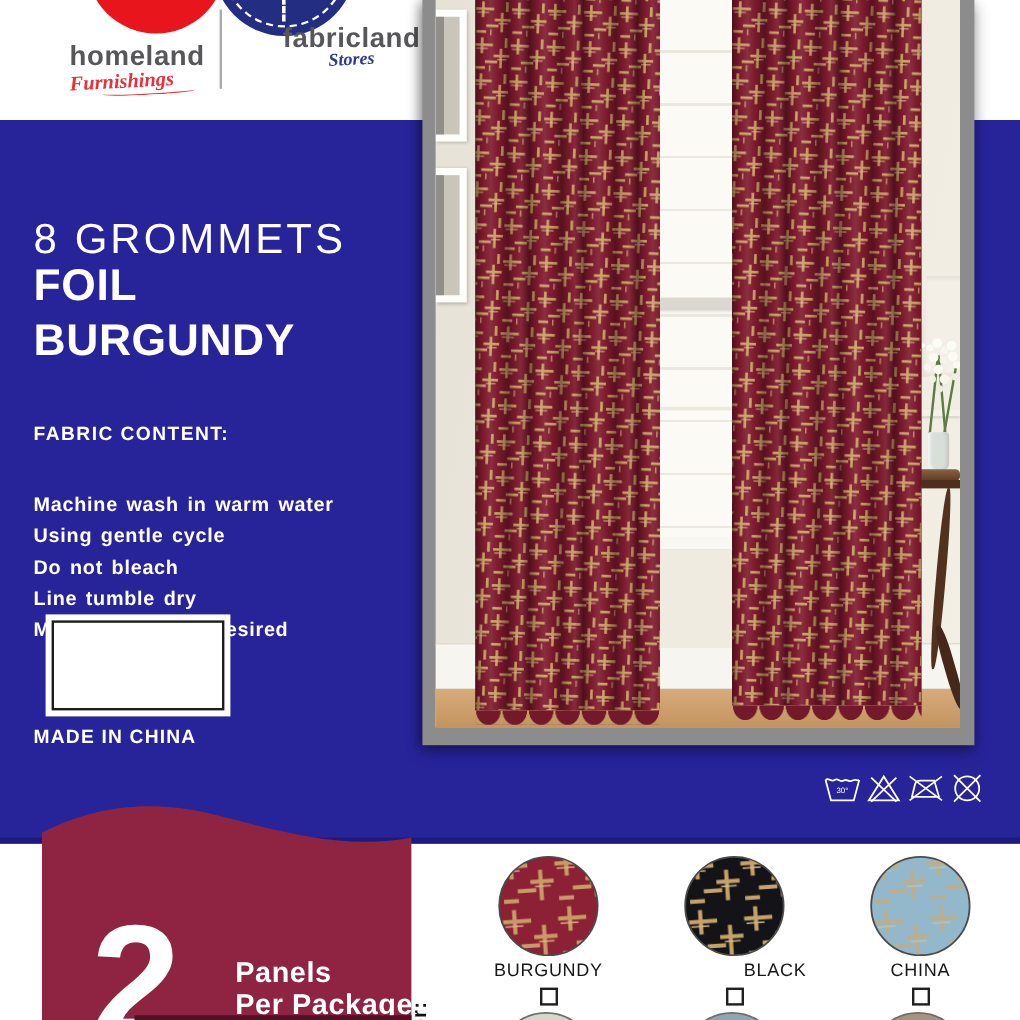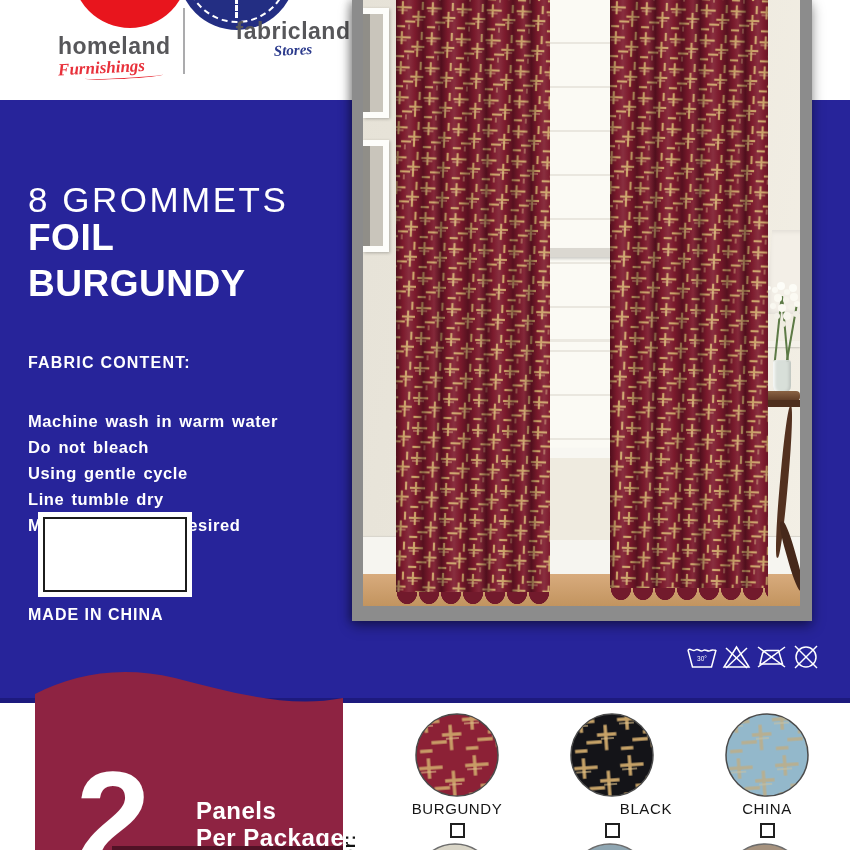--- a/index.html
+++ b/index.html
@@ -193,22 +193,22 @@
   <div class="panel-grommets">8 GROMMETS</div>
   <div class="panel-title">
     <div>FOIL</div>
     <div>BURGUNDY</div>
   </div>
   <div class="panel-fabric">
     <div>FABRIC CONTENT:</div>
   </div>
   <div class="panel-care">
     <div>Machine wash in warm water</div>
+    <div>Using gentle cycle</div>
     <div>Do not bleach</div>
-    <div>Using gentle cycle</div>
     <div>Line tumble dry</div>
     <div>Medium steam if desired</div>
   </div>
   <div class="label-box">
     <div class="label-box-inner"></div>
   </div>
   <div class="panel-madein">MADE IN CHINA</div>
 
   <div class="care-icons">
     <span>

